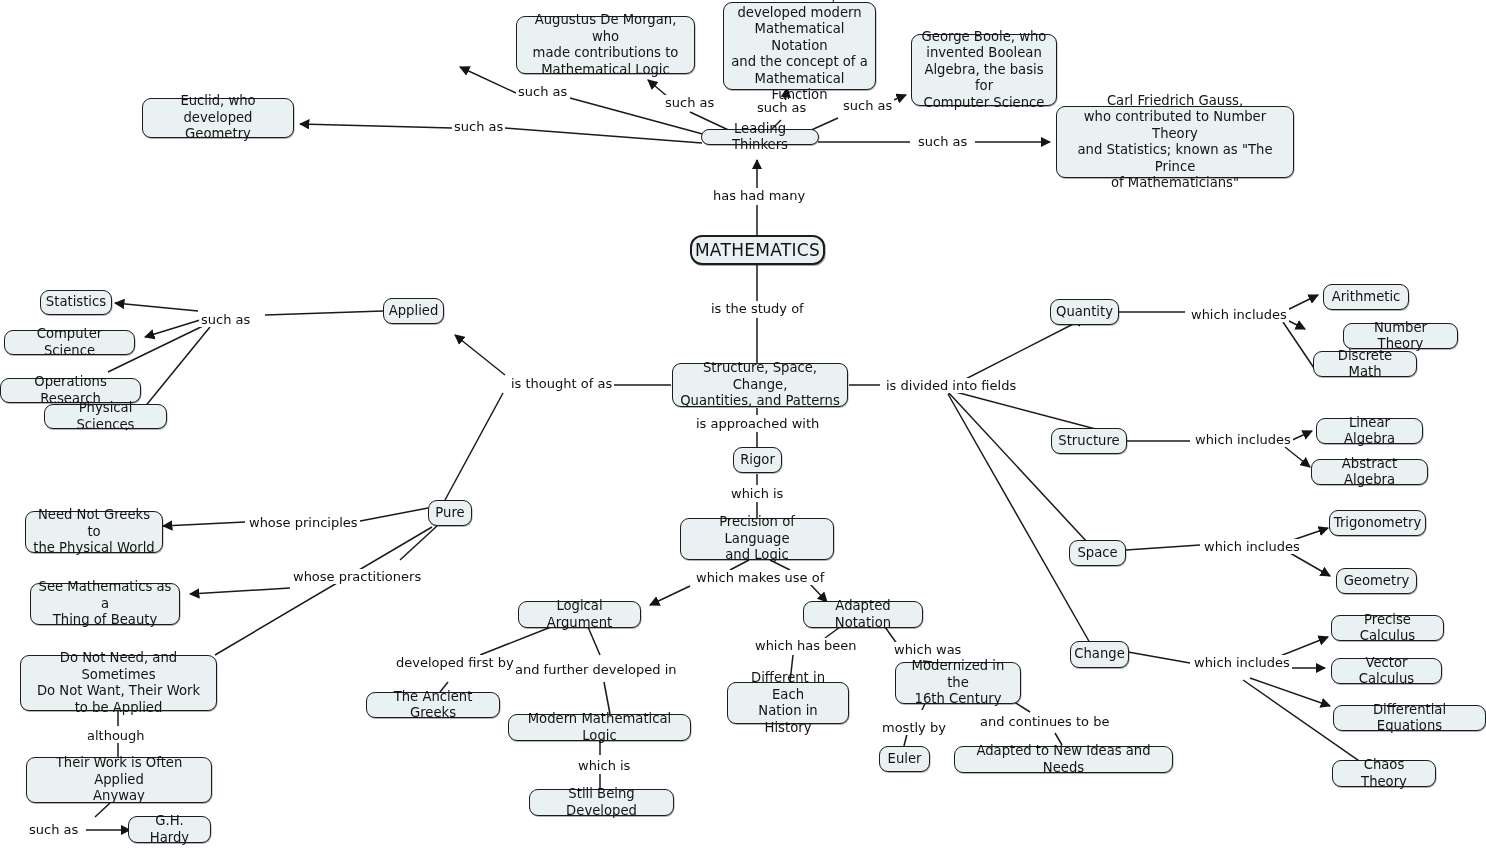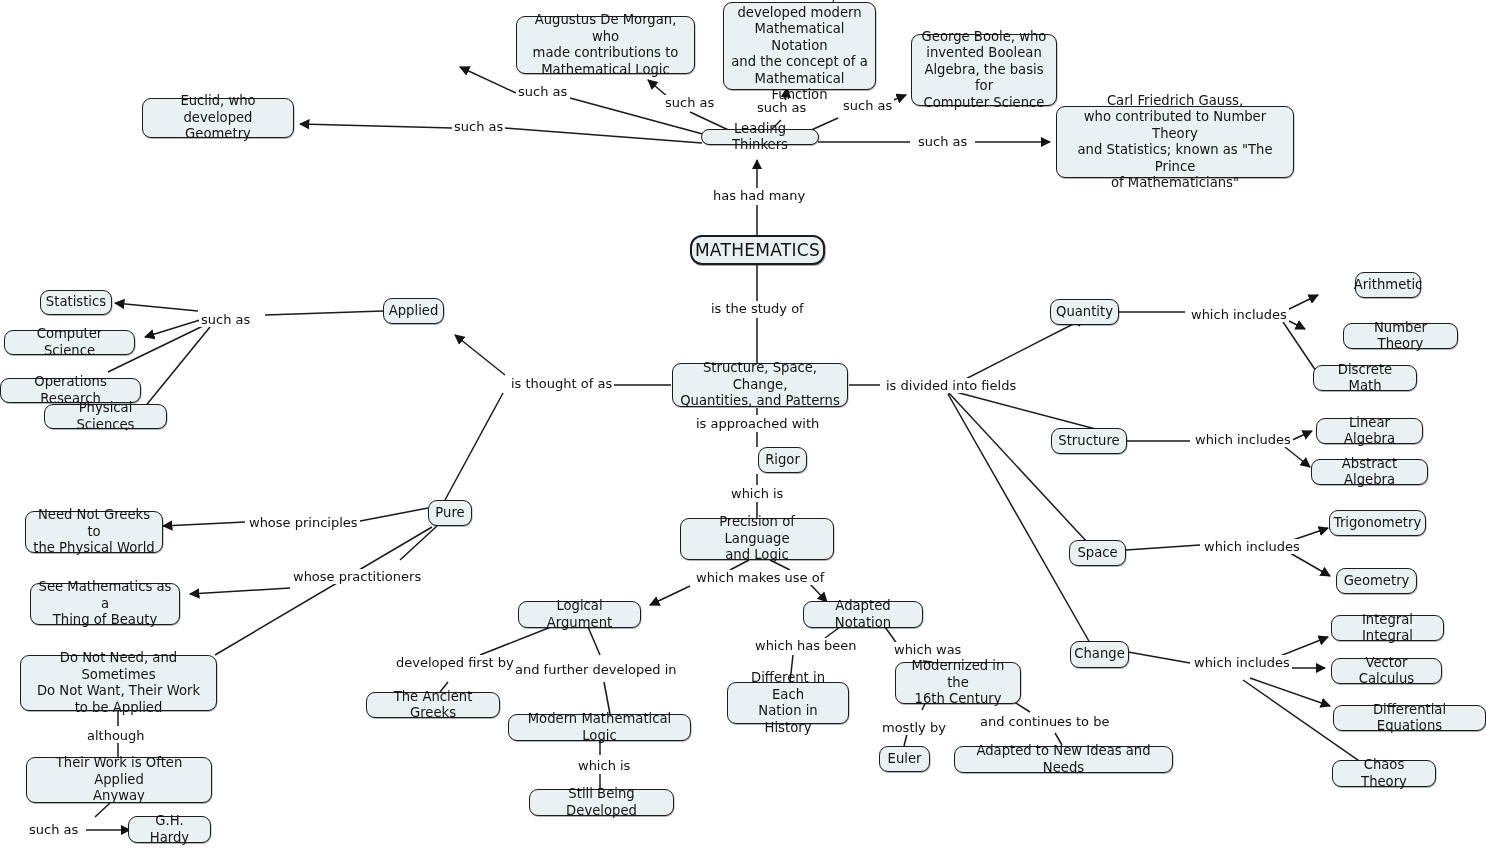--- a/index.html
+++ b/index.html
@@ -188,21 +188,21 @@
   <div class="node" style="left:1056px; top:106px; width:238px; height:72px;">Carl Friedrich Gauss,
 who contributed to Number Theory
 and Statistics; known as "The Prince
 of Mathematicians"</div>
   <div class="node" style="left:701px;  top:129px; width:118px; height:16px;">Leading Thinkers</div>
 
   <div class="node root" style="left:690px; top:235px; width:135px; height:30px;">MATHEMATICS</div>
 
   <div class="node" style="left:672px; top:363px; width:176px; height:44px;">Structure, Space, Change,
 Quantities, and Patterns</div>
-  <div class="node" style="left:733px; top:447px; width:49px;  height:26px;margin-left:25px;">Rigor</div>
+  <div class="node" style="left:733px; top:447px; width:49px;  height:26px;">Rigor</div>
   <div class="node" style="left:680px; top:518px; width:154px; height:42px;">Precision of Language
 and Logic</div>
 
   <div class="node" style="left:383px; top:298px; width:61px;  height:26px;">Applied</div>
   <div class="node" style="left:40px;  top:290px; width:72px;  height:25px;">Statistics</div>
   <div class="node" style="left:4px;   top:330px; width:131px; height:25px;">Computer Science</div>
   <div class="node" style="left:0px;   top:378px; width:141px; height:25px;">Operations Research</div>
   <div class="node" style="left:44px;  top:404px; width:123px; height:25px;">Physical Sciences</div>
 
   <div class="node" style="left:428px; top:500px; width:44px;  height:26px;">Pure</div>
@@ -224,34 +224,34 @@
 
   <div class="node" style="left:803px; top:601px; width:120px; height:27px;">Adapted Notation</div>
   <div class="node" style="left:727px; top:682px; width:122px; height:42px;">Different in Each
 Nation in History</div>
   <div class="node" style="left:895px; top:662px; width:126px; height:42px;">Modernized in the
 16th Century</div>
   <div class="node" style="left:879px; top:746px; width:51px;  height:26px;">Euler</div>
   <div class="node" style="left:954px; top:746px; width:219px; height:27px;">Adapted to New Ideas and Needs</div>
 
   <div class="node" style="left:1050px; top:299px; width:69px;  height:26px;">Quantity</div>
-  <div class="node" style="left:1323px; top:272px; width:66px;  height:26px;margin-left:32px;">Arithmetic</div>
+  <div class="node" style="left:1323px; top:284px; width:86px;  height:26px;">Arithmetic</div>
   <div class="node" style="left:1318px; top:323px; width:115px; height:26px;margin-left:25px;">Number Theory</div>
-  <div class="node" style="left:1313px; top:365px; width:104px; height:26px;">Discrete Math</div>
+  <div class="node" style="left:1313px; top:351px; width:104px; height:26px;">Discrete Math</div>
 
   <div class="node" style="left:1051px; top:428px; width:76px;  height:26px;">Structure</div>
   <div class="node" style="left:1316px; top:418px; width:107px; height:26px;">Linear Algebra</div>
   <div class="node" style="left:1311px; top:459px; width:117px; height:26px;">Abstract Algebra</div>
 
   <div class="node" style="left:1069px; top:540px; width:57px;  height:26px;">Space</div>
   <div class="node" style="left:1329px; top:510px; width:97px;  height:26px;">Trigonometry</div>
   <div class="node" style="left:1336px; top:568px; width:81px;  height:26px;">Geometry</div>
 
   <div class="node" style="left:1070px; top:641px; width:59px;  height:27px;">Change</div>
-  <div class="node" style="left:1331px; top:615px; width:113px; height:26px;">Integral Integral</div>
+  <div class="node" style="left:1331px; top:615px; width:113px; height:26px;">Precise Calculus</div>
   <div class="node" style="left:1331px; top:658px; width:111px; height:26px;">Vector Calculus</div>
   <div class="node" style="left:1333px; top:705px; width:153px; height:26px;">Differential Equations</div>
   <div class="node" style="left:1332px; top:760px; width:104px; height:27px;">Chaos Theory</div>
 
   <div class="linklabel" style="left:452px; top:119px;">such as</div>
   <div class="linklabel" style="left:516px; top:84px;">such as</div>
   <div class="linklabel" style="left:663px; top:95px;">such as</div>
   <div class="linklabel" style="left:755px; top:100px;">such as</div>
   <div class="linklabel" style="left:841px; top:98px;">such as</div>
   <div class="linklabel" style="left:916px; top:134px;">such as</div>

